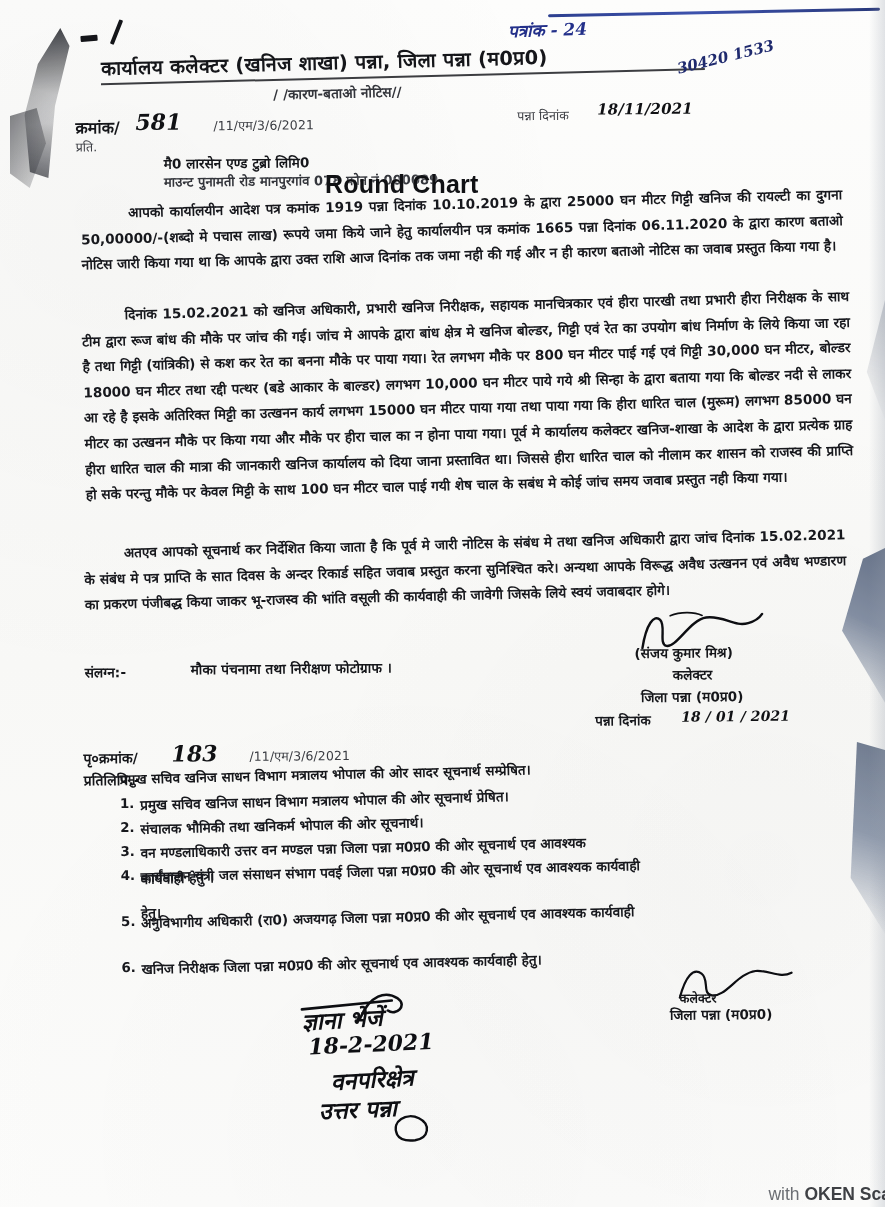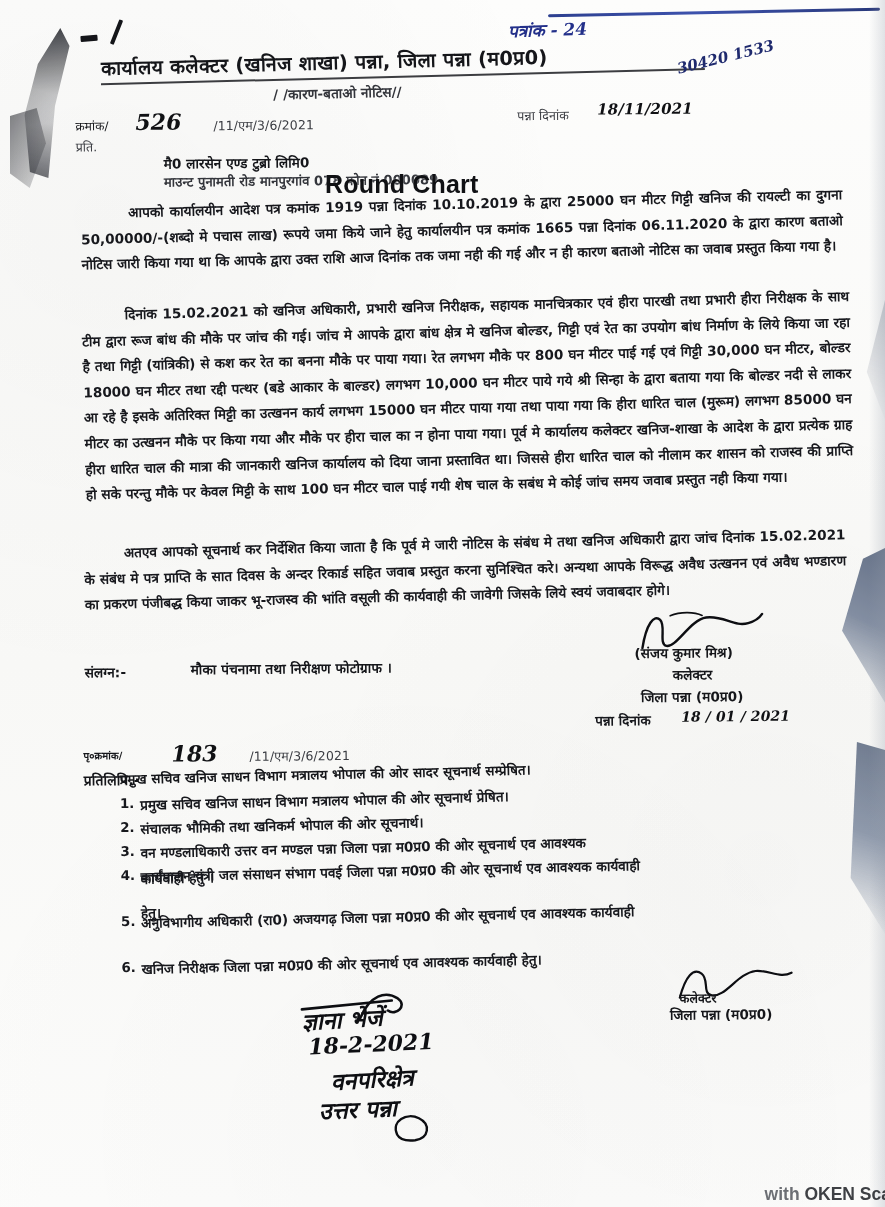--- a/index.html
+++ b/index.html
@@ -55,21 +55,21 @@
   .office-underline {
     position: absolute;
     height: 1.6px;
     background: #1a1b20;
     opacity: .85;
   }
   .subject-line {
     font-size: 13.5px;
     font-weight: 600;
   }
-  .meta-line { font-size: 12px; font-weight: 400; }
+  .meta-line { font-size: 16px; font-weight: 700; }
   .meta-sub  { font-size: 12.5px; font-weight: 500; color: #3a3c42; }
 
   .hand {
     font-family: "DejaVu Serif", serif;
     font-style: italic;
     font-weight: 700;
     color: #101114;
   }
 
   
@@ -203,21 +203,21 @@
     right: -6px;
     bottom: 2px;
     font-family: "Liberation Sans", sans-serif;
     font-size: 17.5px;
     font-weight: 700;
     color: #2a2c31;
     white-space: nowrap;
     opacity: .9;
     z-index: 30;
   }
-  #scan-watermark .wm-dim { color: #5d6066; font-weight: 700; }
+  #scan-watermark .wm-dim { color: #5d6066; font-weight: 400; }
 
   
   .note-hand {
     position: absolute;
     font-family: "DejaVu Serif", serif;
     font-style: italic;
     font-weight: 700;
     color: #0e0f13;
     white-space: pre;
   }
@@ -234,21 +234,21 @@
 
     <div class="artifact tick-mark" style="left:86px; top:32px; width:17px; height:6px; transform:rotate(-4deg);"></div>
     <div class="artifact tick-mark" style="left:120px; top:16px; width:4px; height:26px; transform:rotate(22deg);"></div>
 
     <div class="ink office-title" style="left:106px; top:56px; transform:rotate(-0.9deg); transform-origin:0 0;">कार्यालय कलेक्टर (खनिज शाखा) पन्ना, जिला पन्ना (म0प्र0)</div>
     <div class="office-underline" style="left:106px; top:80px; width:604px; transform:rotate(-0.9deg); transform-origin:0 0;"></div>
 
     <div class="ink subject-line faded" style="left:278px; top:86px; transform:rotate(-0.8deg); transform-origin:0 0;">/ /कारण-बताओ नोटिस//</div>
 
     <div class="ink meta-line" style="left:80px; top:117px;">क्रमांक/</div>
-    <div class="ink hand" style="left:140px; top:108px; font-size:22px;">526</div>
+    <div class="ink hand" style="left:140px; top:108px; font-size:22px;">581</div>
     <div class="ink meta-sub" style="left:218px; top:117px;">/11/एम/3/6/2021</div>
 
     <div class="ink meta-sub" style="left:522px; top:110px;">पन्ना दिनांक</div>
     <div class="ink hand" style="left:602px; top:104px; font-size:15px;">18/11/2021</div>
 
     <div class="ink meta-sub" style="left:80px; top:137px;">प्रति.</div>
 
     <div class="ink addr" style="left:168px; top:154px;">मै0 लारसेन एण्ड टुब्रो लिमि0</div>
     <div class="ink addr2 faded" style="left:168px; top:173px;">माउन्ट पुनामती रोड मानपुरगांव 078 फोन नं 000089</div>
 
@@ -265,21 +265,21 @@
       <path d="M6 38 C10 14, 18 4, 24 10 C30 16, 22 34, 30 36 C40 38, 54 10, 70 8
                C88 6, 98 18, 112 14 C120 12, 124 8, 126 5" fill="none" stroke="#0d0e12" stroke-width="2.4" stroke-linecap="round"></path>
       <path d="M34 6 C44 2, 58 2, 66 6" fill="none" stroke="#0d0e12" stroke-width="1.6" stroke-linecap="round"></path>
     </svg>
     <div class="ink sig-name" style="left:634px; top:648px;">(संजय कुमार मिश्र)</div>
     <div class="ink sig-role" style="left:672px; top:670px;">कलेक्टर</div>
     <div class="ink sig-role" style="left:640px; top:692px;">जिला पन्ना (म0प्र0)</div>
     <div class="ink meta-sub" style="left:594px; top:716px; font-size:13.4px; color:#17181d; font-weight:600;">पन्ना दिनांक</div>
     <div class="ink hand" style="left:680px; top:712px; font-size:14px;">18 / 01 / 2021</div>
 
-    <div class="ink" style="left:82px; top:748px; font-size:10px; font-weight:700;">पृ०क्रमांक/</div>
+    <div class="ink" style="left:82px; top:748px; font-size:14px; font-weight:700;">पृ०क्रमांक/</div>
     <div class="ink hand" style="left:170px; top:740px; font-size:22px;">183</div>
     <div class="ink meta-sub" style="left:248px; top:748px;">/11/एम/3/6/2021</div>
 
     <div class="ink" style="left:82px; top:770px; font-size:14px; font-weight:700;text-align:center;">प्रतिलिपि.-</div>
     <div class="ink" style="left:118px; top:770px; font-size:13.4px; font-weight:600; transform:rotate(-0.8deg); transform-origin:0 0;">प्रमुख सचिव खनिज साधन विभाग मत्रालय भोपाल की ओर सादर सूचनार्थ सम्प्रेषित।</div>
 
     <div class="list-num" style="left:118px; top:793px;">1.</div>
     <div class="list-item" style="left:138px; top:792px; transform:rotate(-0.8deg); transform-origin:0 0;">प्रमुख सचिव खनिज साधन विभाग मत्रालय भोपाल की ओर सूचनार्थ प्रेषित।</div>
 
     <div class="list-num" style="left:118px; top:817px;">2.</div>

